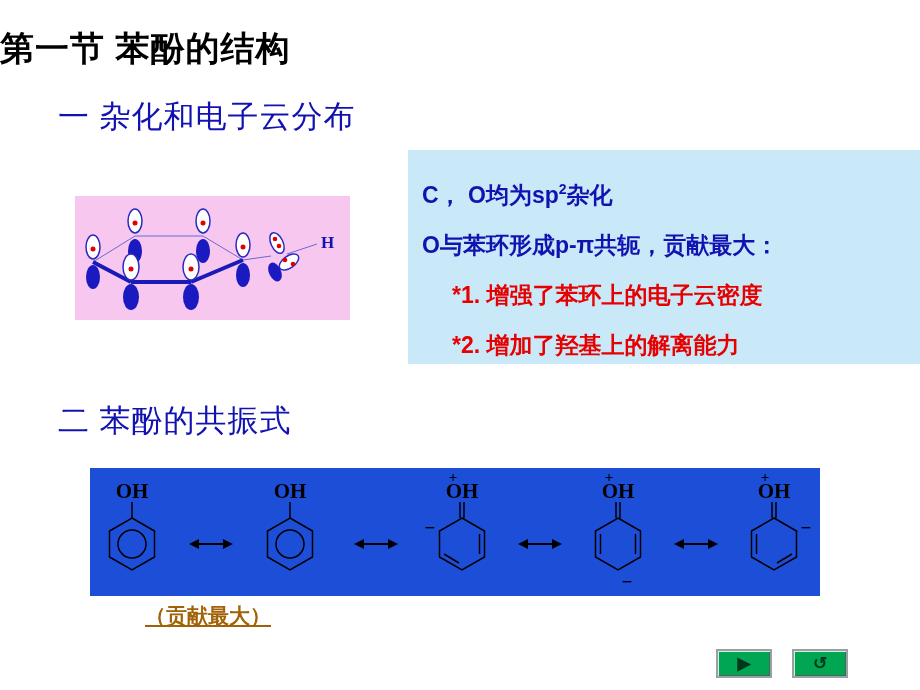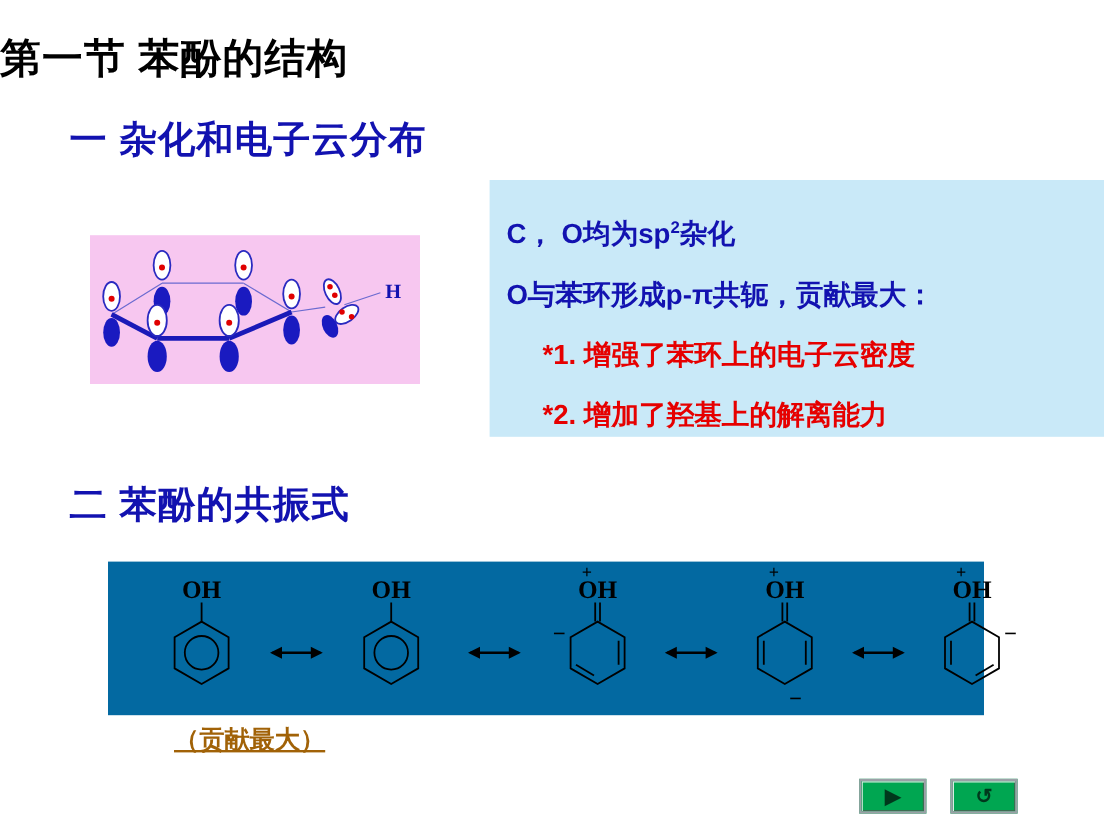--- a/index.html
+++ b/index.html
@@ -7,41 +7,40 @@
   .slide {
     position:relative; width:920px; height:690px; background:#ffffff;
     overflow:hidden; margin:0 auto;
   }
   .slide-title {
     position:absolute; top:26px; left:0; width:100%;
     text-align:left; font-size:34px; font-weight:bold; color:#000000;
     letter-spacing:1px;
   }
   .section-heading {
-    position:absolute; font-size:31px; font-weight:bold; color:#1212b0;
+    position:absolute; font-size:31px; font-weight:normal; color:#1212b0;
     letter-spacing:1px;
   }
   .heading-one { left:58px; top:96px; }
   .heading-two { left:58px; top:400px; }
   .orbital-box {
     position:absolute; left:75px; top:196px; width:275px; height:124px;
     background:#f7c7f0;
   }
   .info-box {
     position:absolute; left:376px; top:150px; width:514px; height:214px;
     background:#c9e9f8; padding:14px 10px 0 14px;margin-left:32px;
   }
   .info-line { font-size:23px; font-weight:bold; line-height:50px; white-space:nowrap; }
   .info-blue { color:#1212b0; }
   .info-red  { color:#e60000; padding-left:30px; }
   .info-line sup { font-size:14px; }
   .resonance-box {
     position:absolute; left:90px; top:468px; width:730px; height:128px;
-    background:#0369a1;
-    padding-left:36px;
+    background:#1d4ed8;
   }
   .resonance-note {
     position:absolute; left:145px; top:602px;
     font-size:21px; font-weight:bold; color:#a16207;text-decoration:underline;
   }
   .nav {
     position:absolute; left:716px; top:649px; display:flex; gap:20px;
   }
   .nav-btn {
     width:56px; height:29px; background:#00a651;

